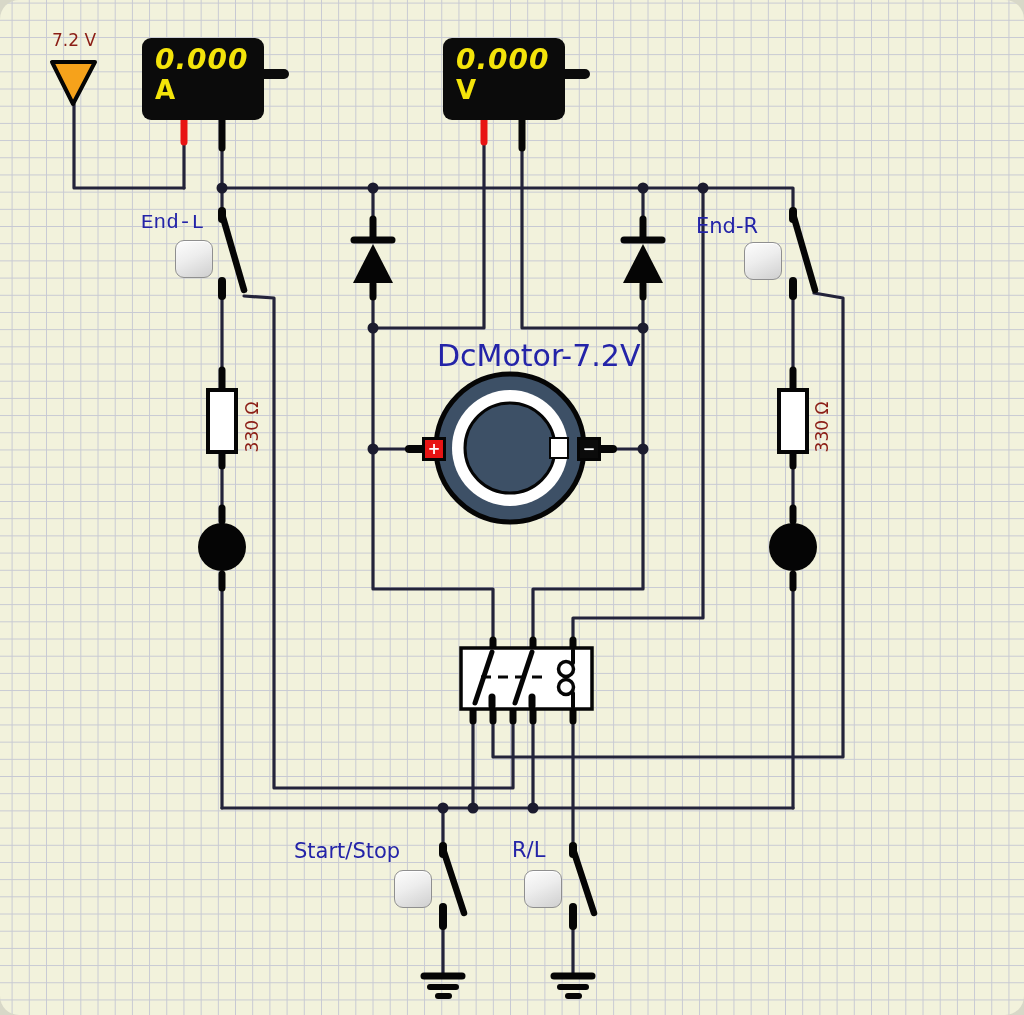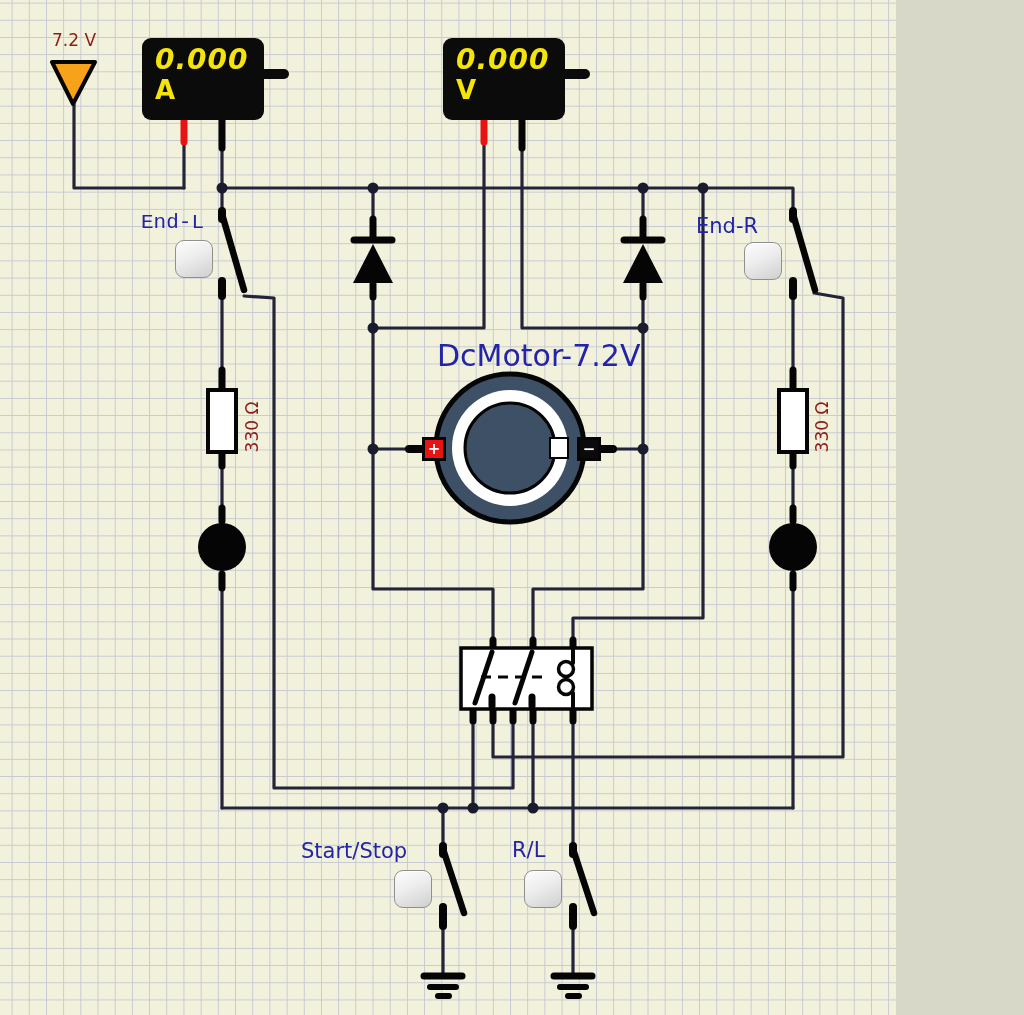--- a/index.html
+++ b/index.html
@@ -1,24 +1,25 @@
 <!DOCTYPE html>
 <html><head>
 <meta charset="utf-8">
 <style>
   html,body{margin:0;padding:0;background:#d8d8c8;}
   .canvas{
-    position:relative;width:896px;height:1015px;overflow:hidden;
+    position:relative;width:1024px;height:1015px;overflow:hidden;
     background-color:#f2f2dc;
     background-image:
       linear-gradient(to right,#c7c9d3 1px,transparent 1px),
       linear-gradient(to bottom,#c7c9d3 1px,transparent 1px);
     background-size:17.2px 17.2px;
     background-position:11.6px 2.6px;
     font-family:"DejaVu Sans",sans-serif;
+    border-radius:19px;
   }
   svg{position:absolute;left:0;top:0;}
   .w{stroke:#23233a;stroke-width:3.2;fill:none;stroke-linecap:round;stroke-linejoin:round;}
   .lead{stroke:#050505;stroke-width:7;fill:none;stroke-linecap:round;}
   .lead8{stroke:#050505;stroke-width:8;fill:none;stroke-linecap:round;}
   .redlead{stroke:#e81414;stroke-width:7;fill:none;stroke-linecap:round;}
   .arm{stroke:#050505;stroke-width:6.5;fill:none;stroke-linecap:round;}
   .dot{fill:#1b1b2e;}
   .blk{fill:#050505;}
   .ov{position:absolute;box-sizing:border-box;}
@@ -200,19 +201,19 @@
 <div class="ov pushbtn" style="left:744px;top:242px;"></div>
 
 <div class="ov motorlbl" style="left:437px;top:338px;">DcMotor-7.2V</div>
 
 <div class="ov vlbl rot" style="left:217px;top:412px;width:80px;height:30px;">330 Ω</div>
 <div class="ov vlbl rot" style="left:787px;top:412px;width:80px;height:30px;">330 Ω</div>
 
 <div class="ov term" style="left:422px;top:437px;background:#e81414;">+</div>
 <div class="ov term" style="left:577px;top:437px;background:#0b0b0b;">−</div>
 
-<div class="ov lbl" style="left:301px;top:839px;">Start/Stop</div>
+<div class="ov lbl" style="left:294px;top:839px;">Start/Stop</div>
 <div class="ov pushbtn" style="left:394px;top:870px;"></div>
 
 <div class="ov lbl" style="left:512px;top:838px;">R/L</div>
 <div class="ov pushbtn" style="left:524px;top:870px;"></div>
 
 </div>
 
 </body></html>

